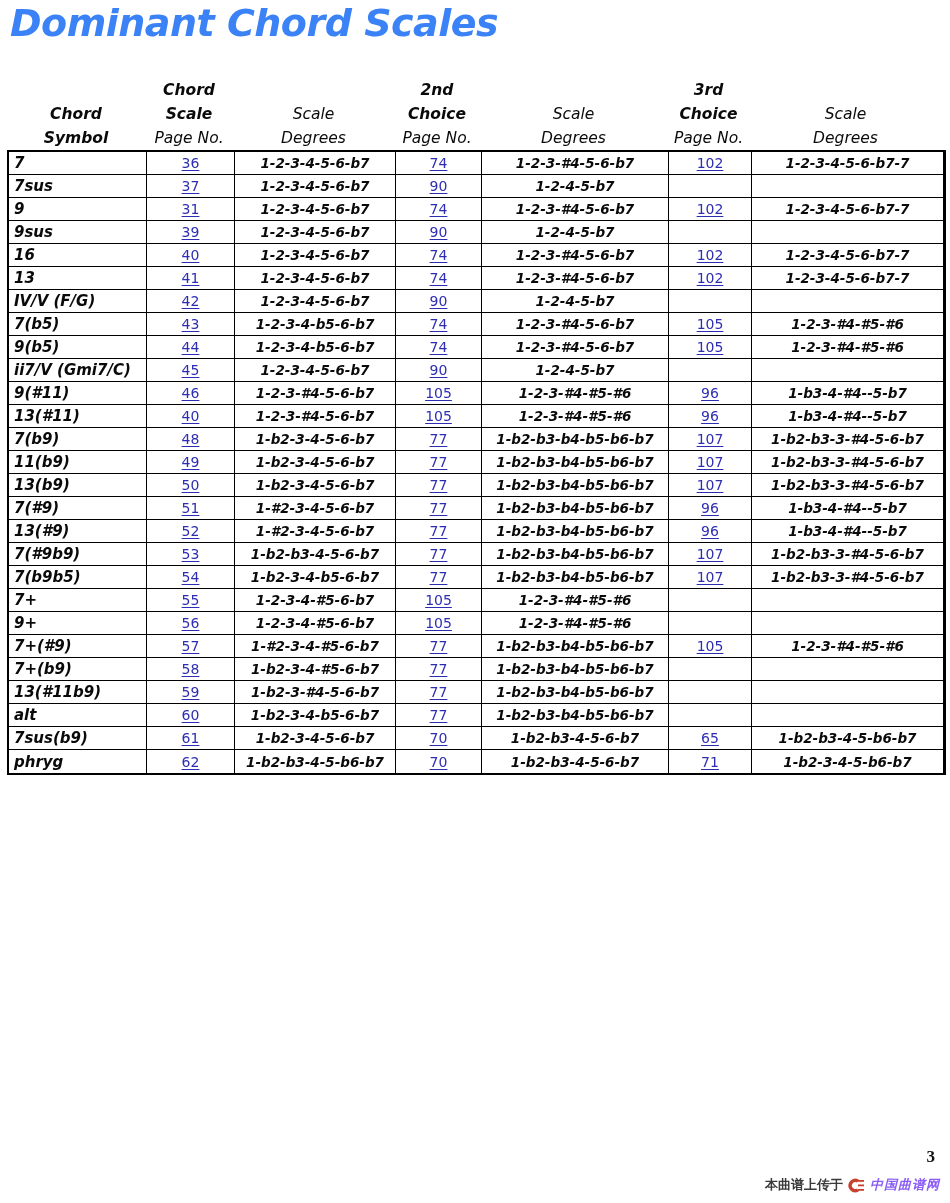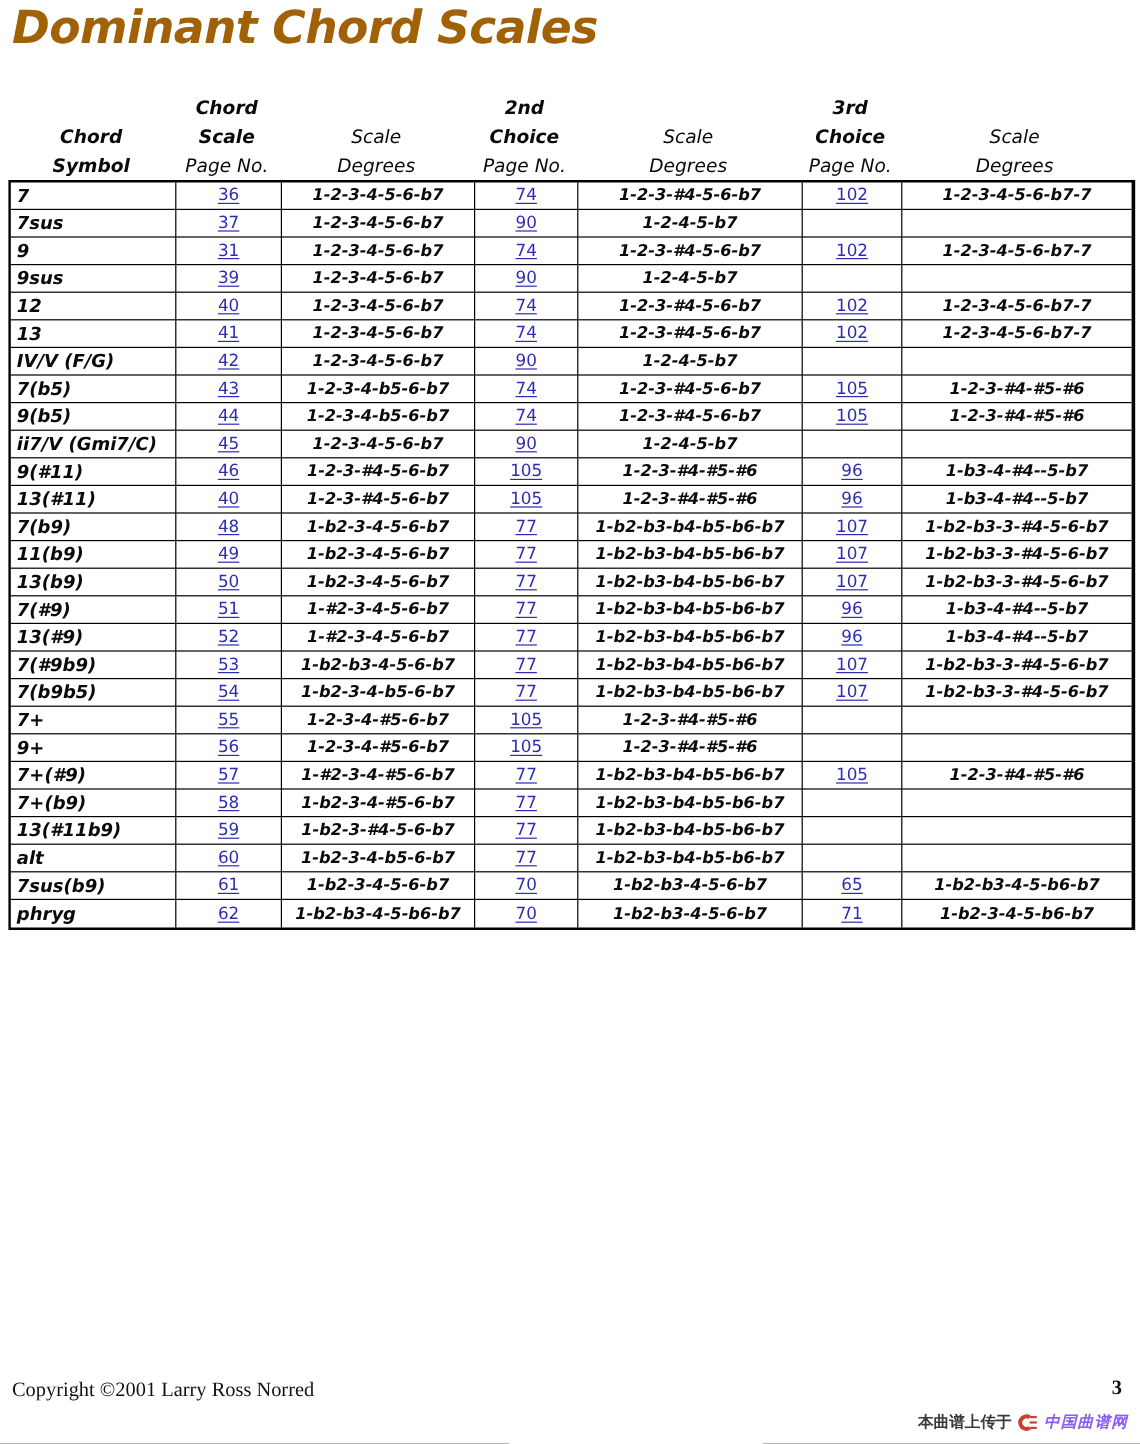--- a/index.html
+++ b/index.html
@@ -7,21 +7,21 @@
     position:relative;
     width:950px;height:1203px;
     background:#ffffff;
     font-family:"DejaVu Sans",sans-serif;
     overflow:hidden;
   }
   .title{
     position:absolute;left:10px;top:2px;
     font-size:38px;line-height:1.15;
     font-weight:bold;font-style:italic;
-    letter-spacing:-0.5px;color:#a16207;
+    letter-spacing:-0.5px;color:#3b82f6;
     margin:0;
   }
   
   .grid7{
     display:grid;
     grid-template-columns:138px 88px 161px 86px 187px 83px 191px;
   }
   .thead{
     position:absolute;left:7px;top:78px;width:934px;
   }
@@ -165,21 +165,21 @@
         <div class="cell c-page">
           <a class="plink">39</a>
         </div>
         <div class="cell c-deg">1-2-3-4-5-6-b7</div>
         <div class="cell c-page">
           <a class="plink">90</a>
         </div>
         <div class="cell c-deg">1-2-4-5-b7</div>
         <div class="cell c-page"></div>
         <div class="cell c-deg last-col"></div>
-        <div class="cell c-chord">12</div>
+        <div class="cell c-chord">16</div>
         <div class="cell c-page">
           <a class="plink">40</a>
         </div>
         <div class="cell c-deg">1-2-3-4-5-6-b7</div>
         <div class="cell c-page">
           <a class="plink">74</a>
         </div>
         <div class="cell c-deg">1-2-3-#4-5-6-b7</div>
         <div class="cell c-page">
           <a class="plink">102</a>
@@ -453,21 +453,20 @@
           <a class="plink">70</a>
         </div>
         <div class="cell c-deg last-row">1-b2-b3-4-5-6-b7</div>
         <div class="cell c-page last-row">
           <a class="plink">71</a>
         </div>
         <div class="cell c-deg last-row last-col">1-b2-3-4-5-b6-b7</div>
       </div>
   </div>
 
-  <div class="copyright">Copyright ©2001 Larry Ross Norred</div>
   <div class="pagenum">3</div>
 
   <div class="watermark">
     <span class="wm-prefix">本曲谱上传于</span>
     <span class="wm-logo">
       <svg width="17" height="15" viewBox="0 0 17 15">
         <path d="M 10 3 A 5.2 5.2 0 1 0 10 12" fill="none" stroke="#c8402e" stroke-width="3.4"></path>
         <rect x="10" y="2" width="6" height="1.8" fill="#c8402e"></rect>
         <rect x="10" y="6.5" width="6" height="1.8" fill="#c8402e"></rect>
         <rect x="10" y="11" width="6" height="1.8" fill="#c8402e"></rect>

